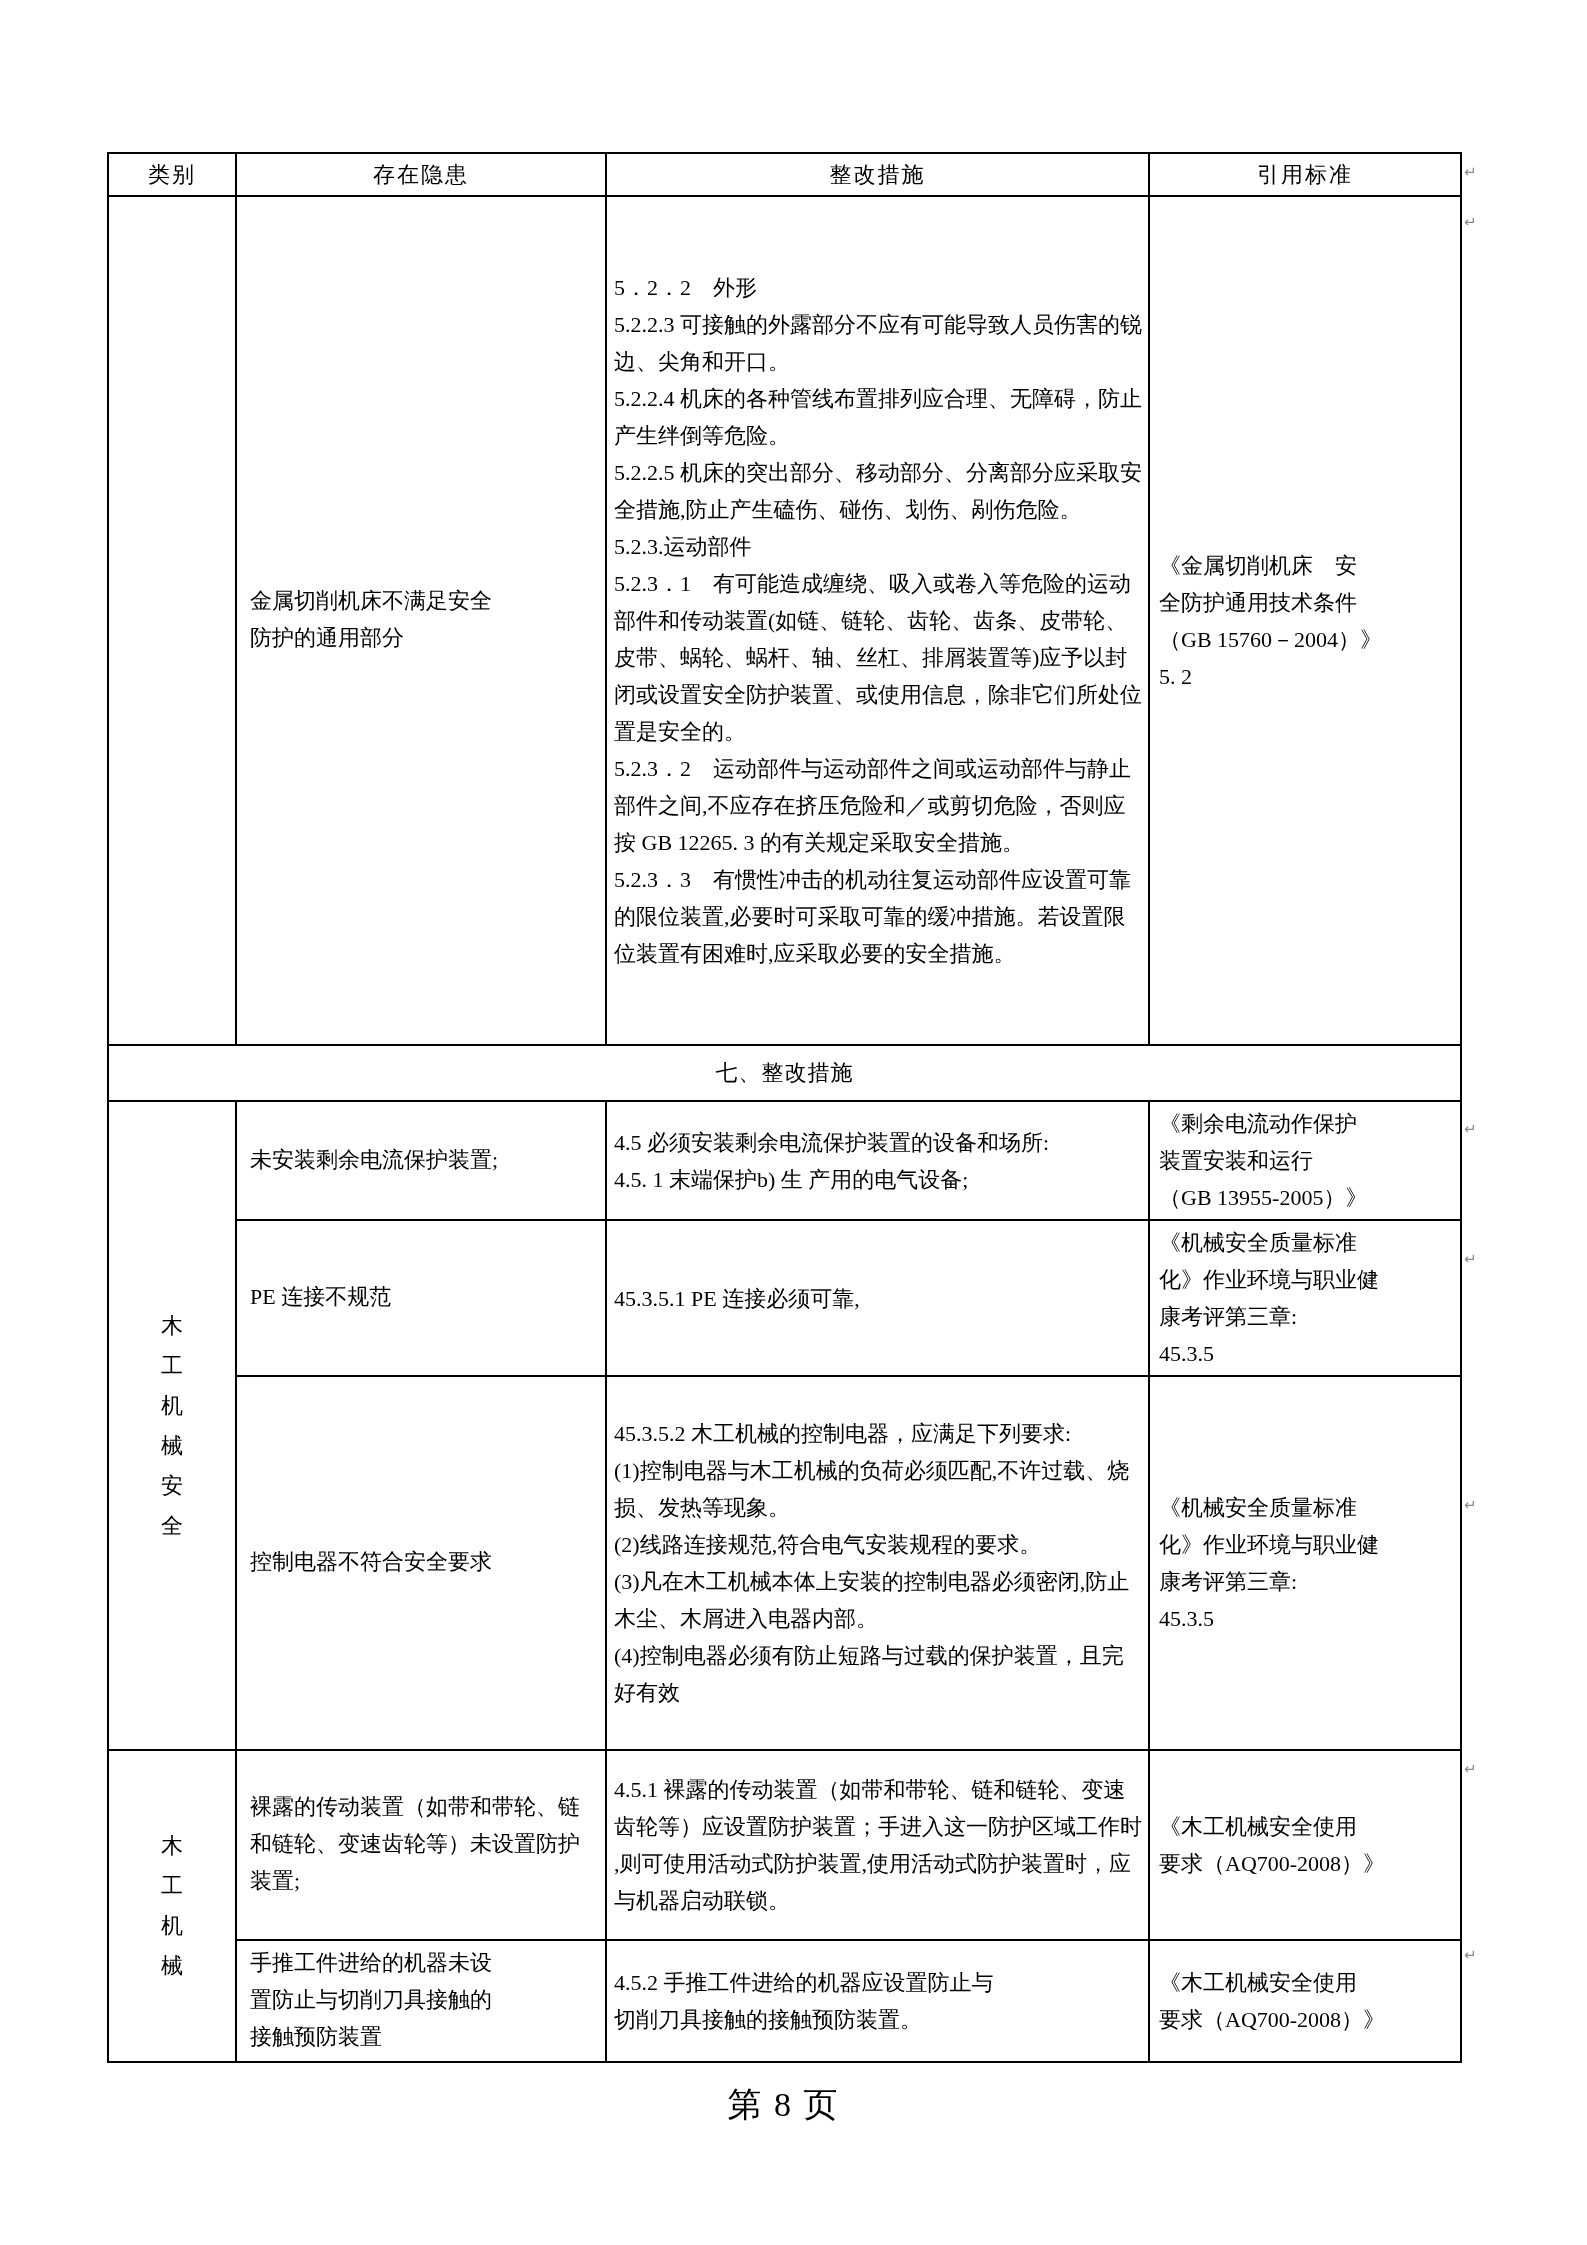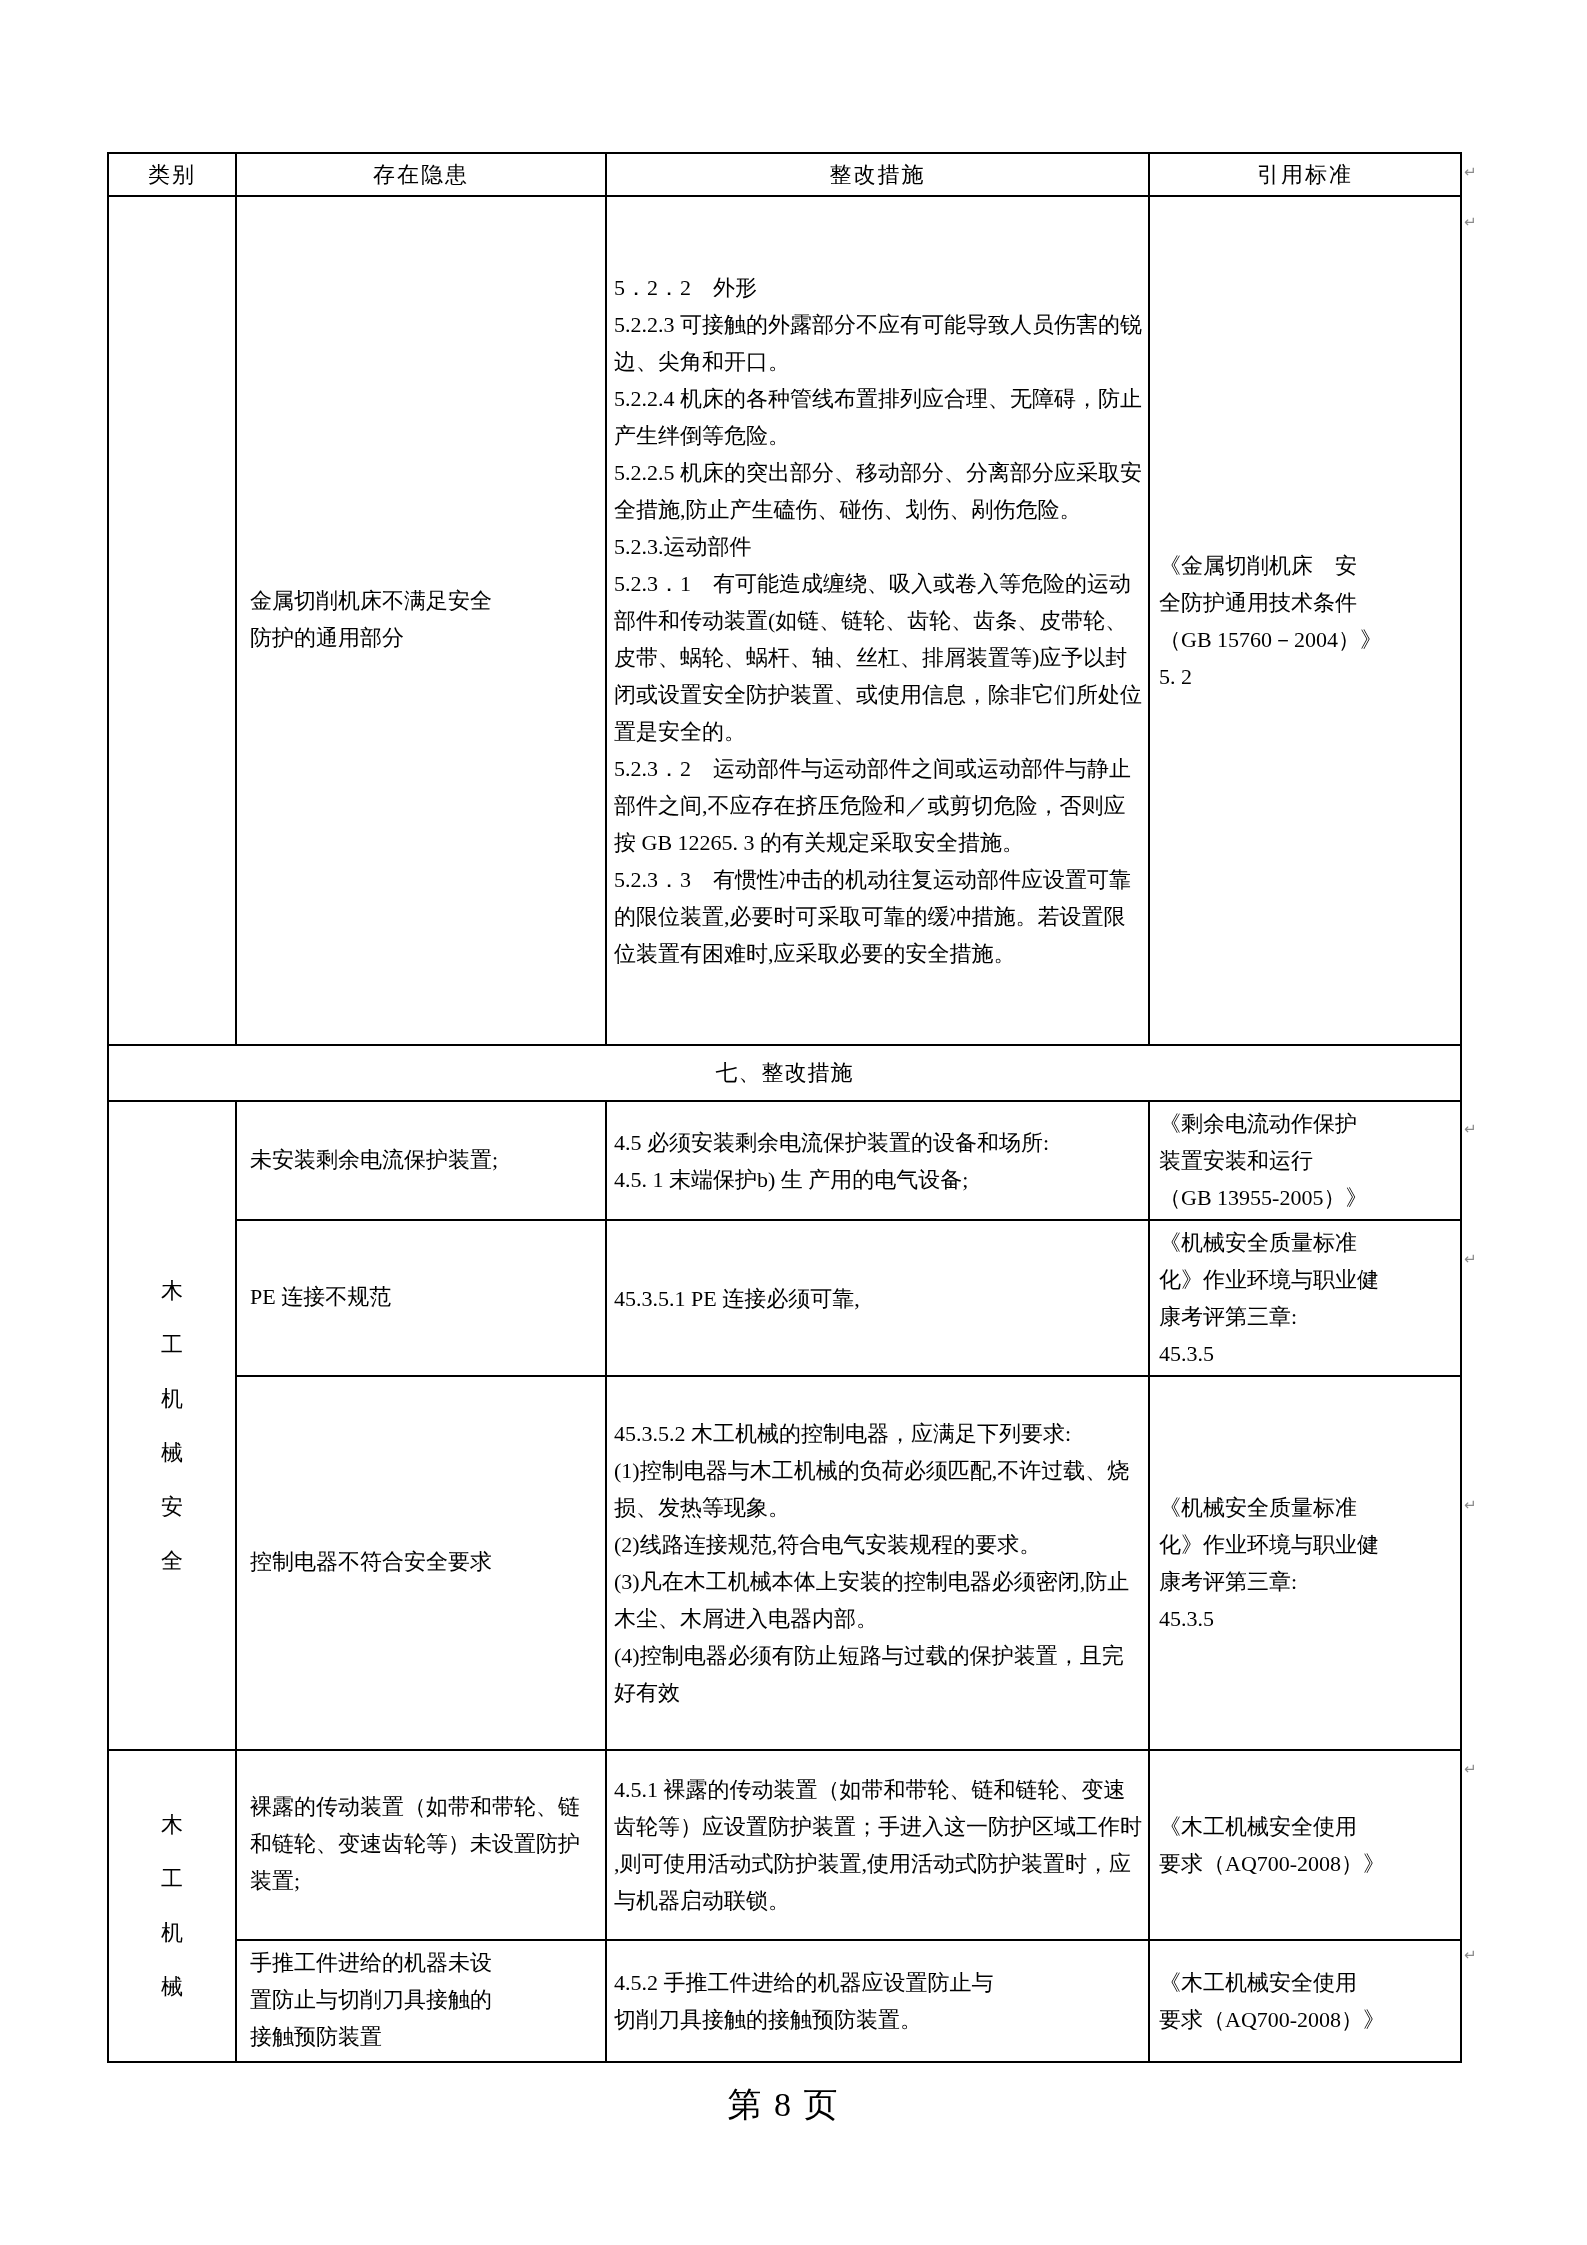--- a/index.html
+++ b/index.html
@@ -44,21 +44,21 @@
     line-break:anywhere;
     line-height:37px;
   }
   td.hazard   { padding:3px 6px 6px 13px; }
   td.measure  { padding:3px 4px 3px 7px; }
   td.standard { padding:3px 4px 3px 9px;border-radius:24px; }
   td.cat { text-align:center; padding:0; }
   td.cat .v {
     width:1.15em;
     margin:16px auto;
-    line-height:54px;
+    line-height:40px;
     word-break:break-all;
     line-break:anywhere;
     text-align:center;
     white-space:normal;
   }
   .footer {
     position:absolute;
     left:107px; top:2082px;
     width:1353px;
     text-align:center;

